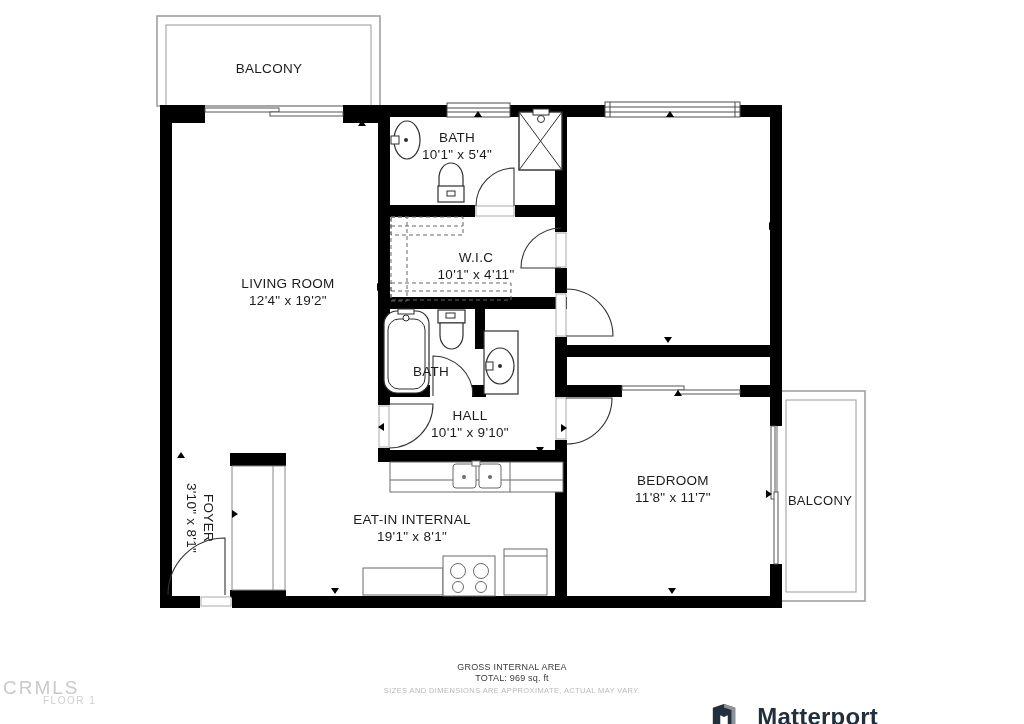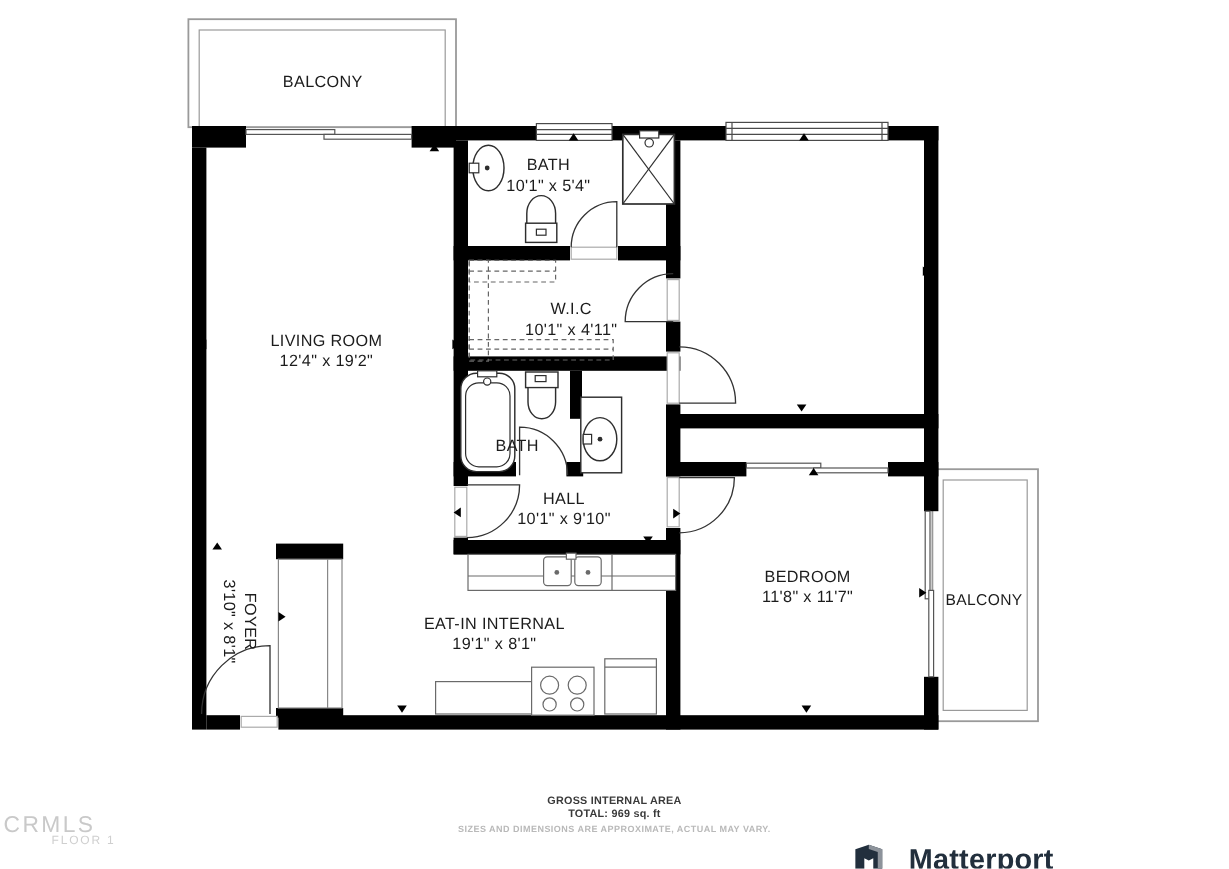--- a/index.html
+++ b/index.html
@@ -4,21 +4,21 @@
 <style>
   html,body{margin:0;padding:0;background:#ffffff;}
   #stage{position:relative;width:892px;height:724px;background:#ffffff;overflow:hidden;
          font-family:"Liberation Sans",sans-serif;}
   #plan-svg{position:absolute;left:0;top:0;}
   .room-label{position:absolute;transform:translate(-50%,-50%);text-align:center;
               color:#1c1c1c;font-size:13.5px;line-height:17px;letter-spacing:.3px;white-space:nowrap;}
   .room-label.small{font-size:13px;}
   .room-label.rot{transform:translate(-50%,-50%) rotate(90deg);}
   .footer-center{position:absolute;left:312px;top:662px;width:400px;text-align:center;
-                 color:#3a3a3a;font-size:9px;line-height:11px;letter-spacing:.2px;font-weight:bold;}
+                 color:#3a3a3a;font-size:9px;line-height:11px;letter-spacing:.2px;}
   .footer-center .disclaimer{color:#b9b9b9;font-size:7.5px;letter-spacing:.4px;margin-top:1px;}
   .mls-brand{position:absolute;left:3px;top:678px;color:#c7c7c7;line-height:1;}
   .mls-name{font-size:19px;letter-spacing:2px;font-weight:400;color:#c9c9c9;}
   .mls-floor{font-size:10px;letter-spacing:1.5px;color:#cfcfcf;margin:-1px 0 0 40px;}
   .mp-brand{position:absolute;right:14px;top:703px;display:flex;align-items:center;gap:19px;justify-content:flex-end;}
   .mp-word{color:#222f3d;font-size:24px;font-weight:bold;letter-spacing:.2px;}
 </style>
 </head>
 <body>
 
@@ -193,21 +193,21 @@
     <path d="M561,424 l6,4 l-6,4 z"></path>
     <path d="M769,222 l6,4 l-6,4 z"></path>
     <path d="M177,458 l4,-6 l4,6 z"></path>
     <path d="M232,510 l6,4 l-6,4 z"></path>
   </g>
 </svg>
 
 <div class="room-label" style="left:269px;top:68px">
   <div>BALCONY</div>
 </div>
-<div class="room-label" style="left:272px;top:292px">
+<div class="room-label" style="left:288px;top:292px">
   <div>LIVING ROOM</div>
   <div>12'4" x 19'2"</div>
 </div>
 <div class="room-label" style="left:457px;top:146px">
   <div>BATH</div>
   <div>10'1" x 5'4"</div>
 </div>
 <div class="room-label" style="left:476px;top:266px">
   <div>W.I.C</div>
   <div>10'1" x 4'11"</div>

